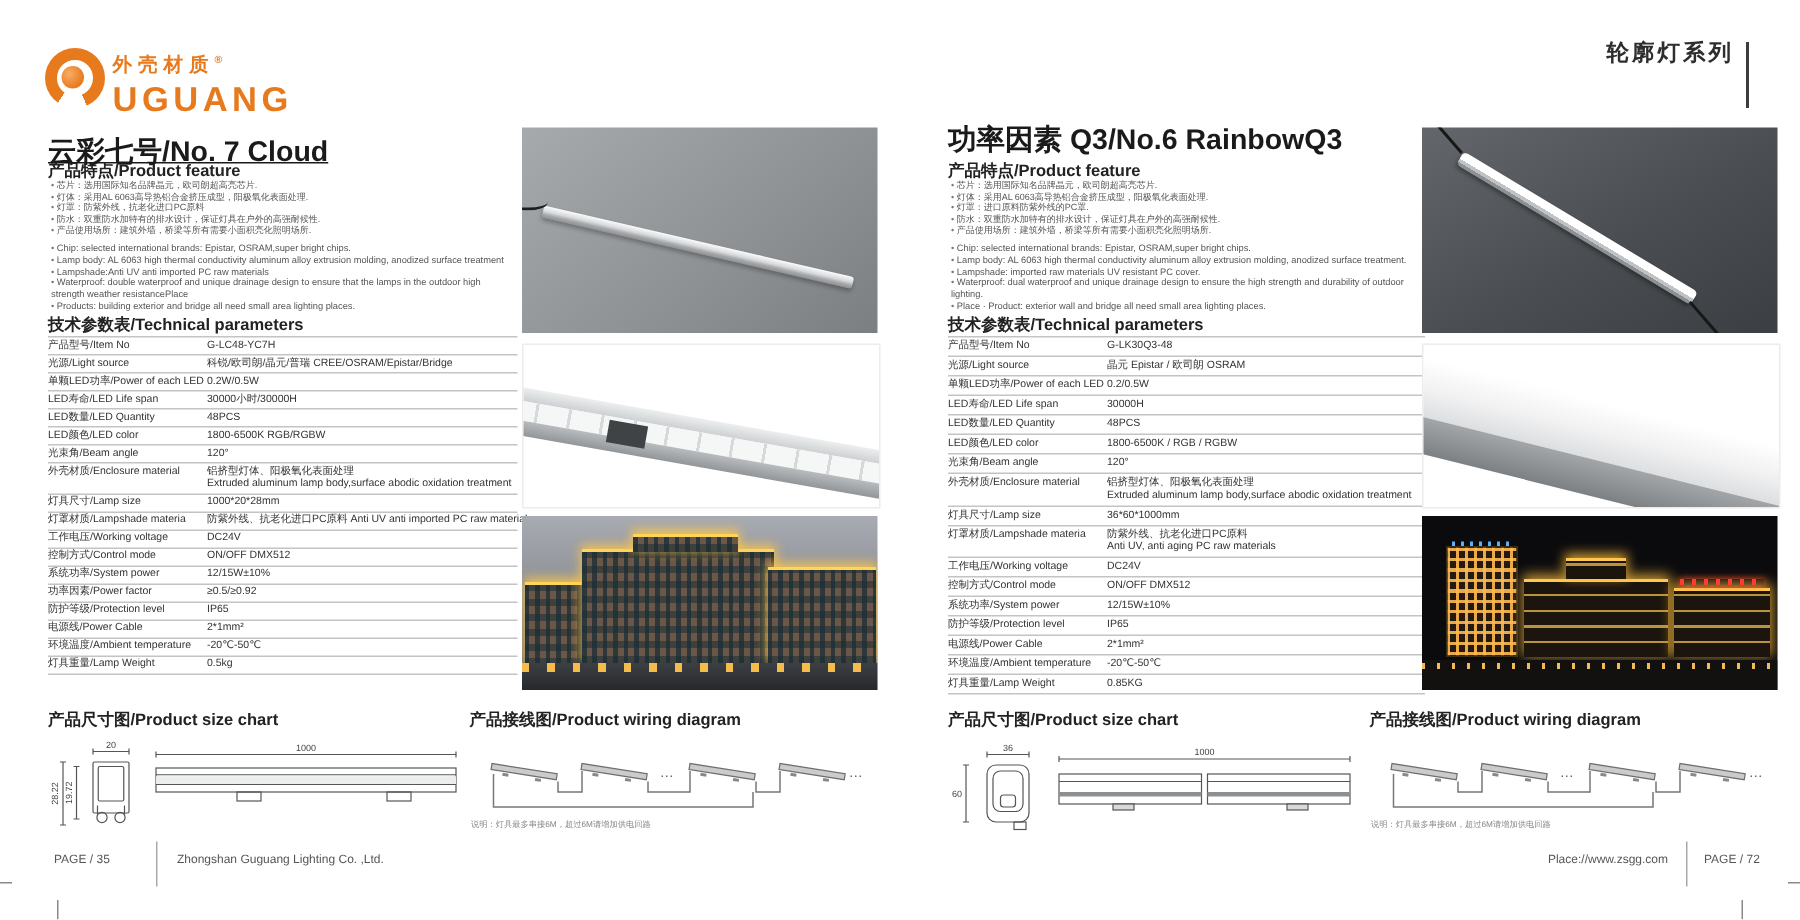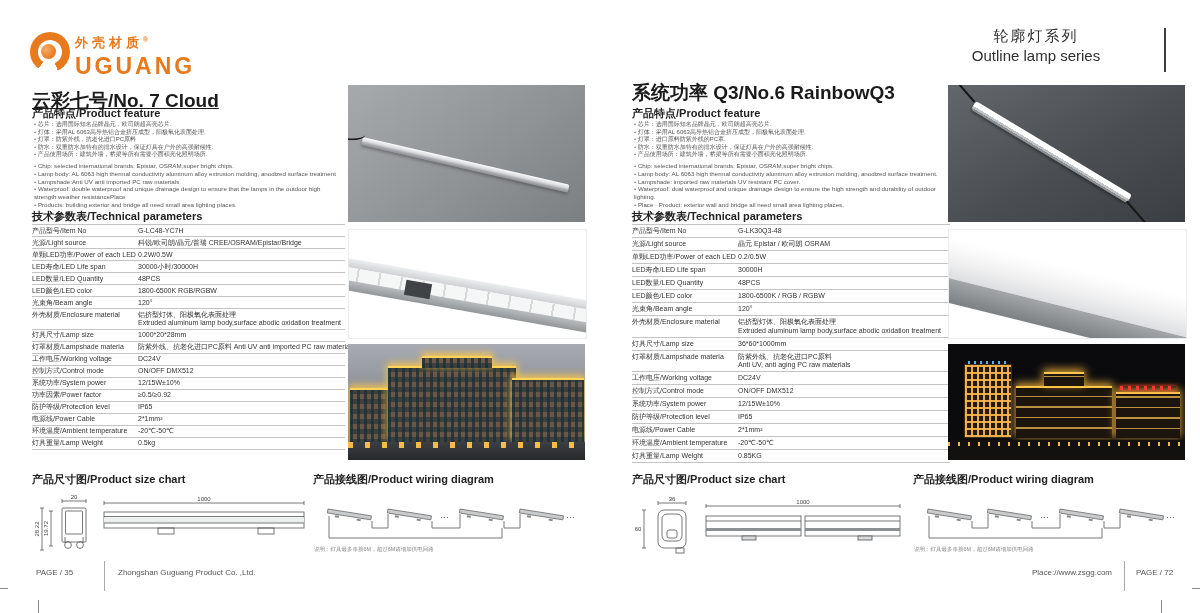--- a/index.html
+++ b/index.html
@@ -13,21 +13,21 @@
     border-radius:50%;}
   .logo-mark::before{content:"";position:absolute;inset:8px;background:#fff;border-radius:50%;}
   .logo-mark::after{content:"";position:absolute;left:11px;top:12px;width:15px;height:15px;
     background:radial-gradient(circle at 35% 35%,#f7ad66,#e87a1e 70%);border-radius:50%;}
   .logo-text{position:absolute;left:45px;top:8px;color:#e87a1e;white-space:nowrap;}
   .logo-cn{font-size:13px;font-weight:bold;letter-spacing:4px;}
   .logo-cn .reg{font-size:7px;vertical-align:super;letter-spacing:0;}
   .logo-en{font-size:23px;font-weight:bold;letter-spacing:3px;margin-top:1px;}
 
   
-  .series{position:absolute;top:26px;right:44px;width:240px;text-align:center;color:#2e2e2e;}
+  .series{position:absolute;top:26px;right:44px;width:240px;text-align:right;color:#2e2e2e;font-weight:bold;}
   .series-cn{font-size:15px;letter-spacing:2px;line-height:20px;}
   .series-en{font-size:15px;line-height:20px;}
   .series-bar{position:absolute;top:28px;right:34px;width:2px;height:44px;background:#3d3d3d;}
 
   
   .prod-title{position:absolute;margin:0;font-size:19px;font-weight:bold;color:#1a1a1a;white-space:nowrap;}
   .sec-heading{position:absolute;margin:0;font-size:11px;font-weight:bold;color:#222;white-space:nowrap;}
   .features{position:absolute;margin:0;padding:0;list-style:none;}
   .features li{color:#555;}
   .features.cn li{font-size:6px;line-height:7.6px;}
@@ -378,32 +378,31 @@
             <rect x="30" y="5" width="4" height="2" fill="#888"></rect>
           </g>
         <text x="126" y="26" font-size="9" fill="#555">···</text>
         <text x="252" y="26" font-size="9" fill="#555">···</text>
       </g>
     </svg>
     <div class="wiring-note" style="left:314px;top:546px;">说明：灯具最多串接6M，超过6M请增加供电回路</div>
 
     <div class="footer-text" style="left:36px;top:568px;">PAGE / 35</div>
     <div class="footer-div" style="left:104px;top:561px;"></div>
-    <div class="footer-text" style="left:118px;top:568px;">Zhongshan Guguang Product Co. ,Ltd.</div>
+    <div class="footer-text" style="left:118px;top:568px;">Zhongshan Guguang Lighting Co. ,Ltd.</div>
   </div>
 
   <div>
 
     <div class="series">
       <div class="series-cn">轮廓灯系列</div>
-      <div class="series-en">Outline lamp series</div>
     </div>
     <div class="series-bar"></div>
 
-    <h1 class="prod-title" style="left:632px;top:80px;">系统功率 Q3/No.6 RainbowQ3</h1>
+    <h1 class="prod-title" style="left:632px;top:80px;">功率因素 Q3/No.6 RainbowQ3</h1>
     <h2 class="sec-heading" style="left:632px;top:106px;">产品特点/Product feature</h2>
 
     <ul class="features cn" style="left:634px;top:121px;width:300px;">
 
     <li>芯片：选用国际知名品牌晶元，欧司朗超高亮芯片.</li>
         <li>灯体：采用AL 6063高导热铝合金挤压成型，阳极氧化表面处理.</li>
         <li>灯罩：进口原料防紫外线的PC罩.</li>
         <li>防水：双重防水加特有的排水设计，保证灯具在户外的高强耐候性.</li>
         <li>产品使用场所：建筑外墙，桥梁等所有需要小面积亮化照明场所.</li>
       </ul>

